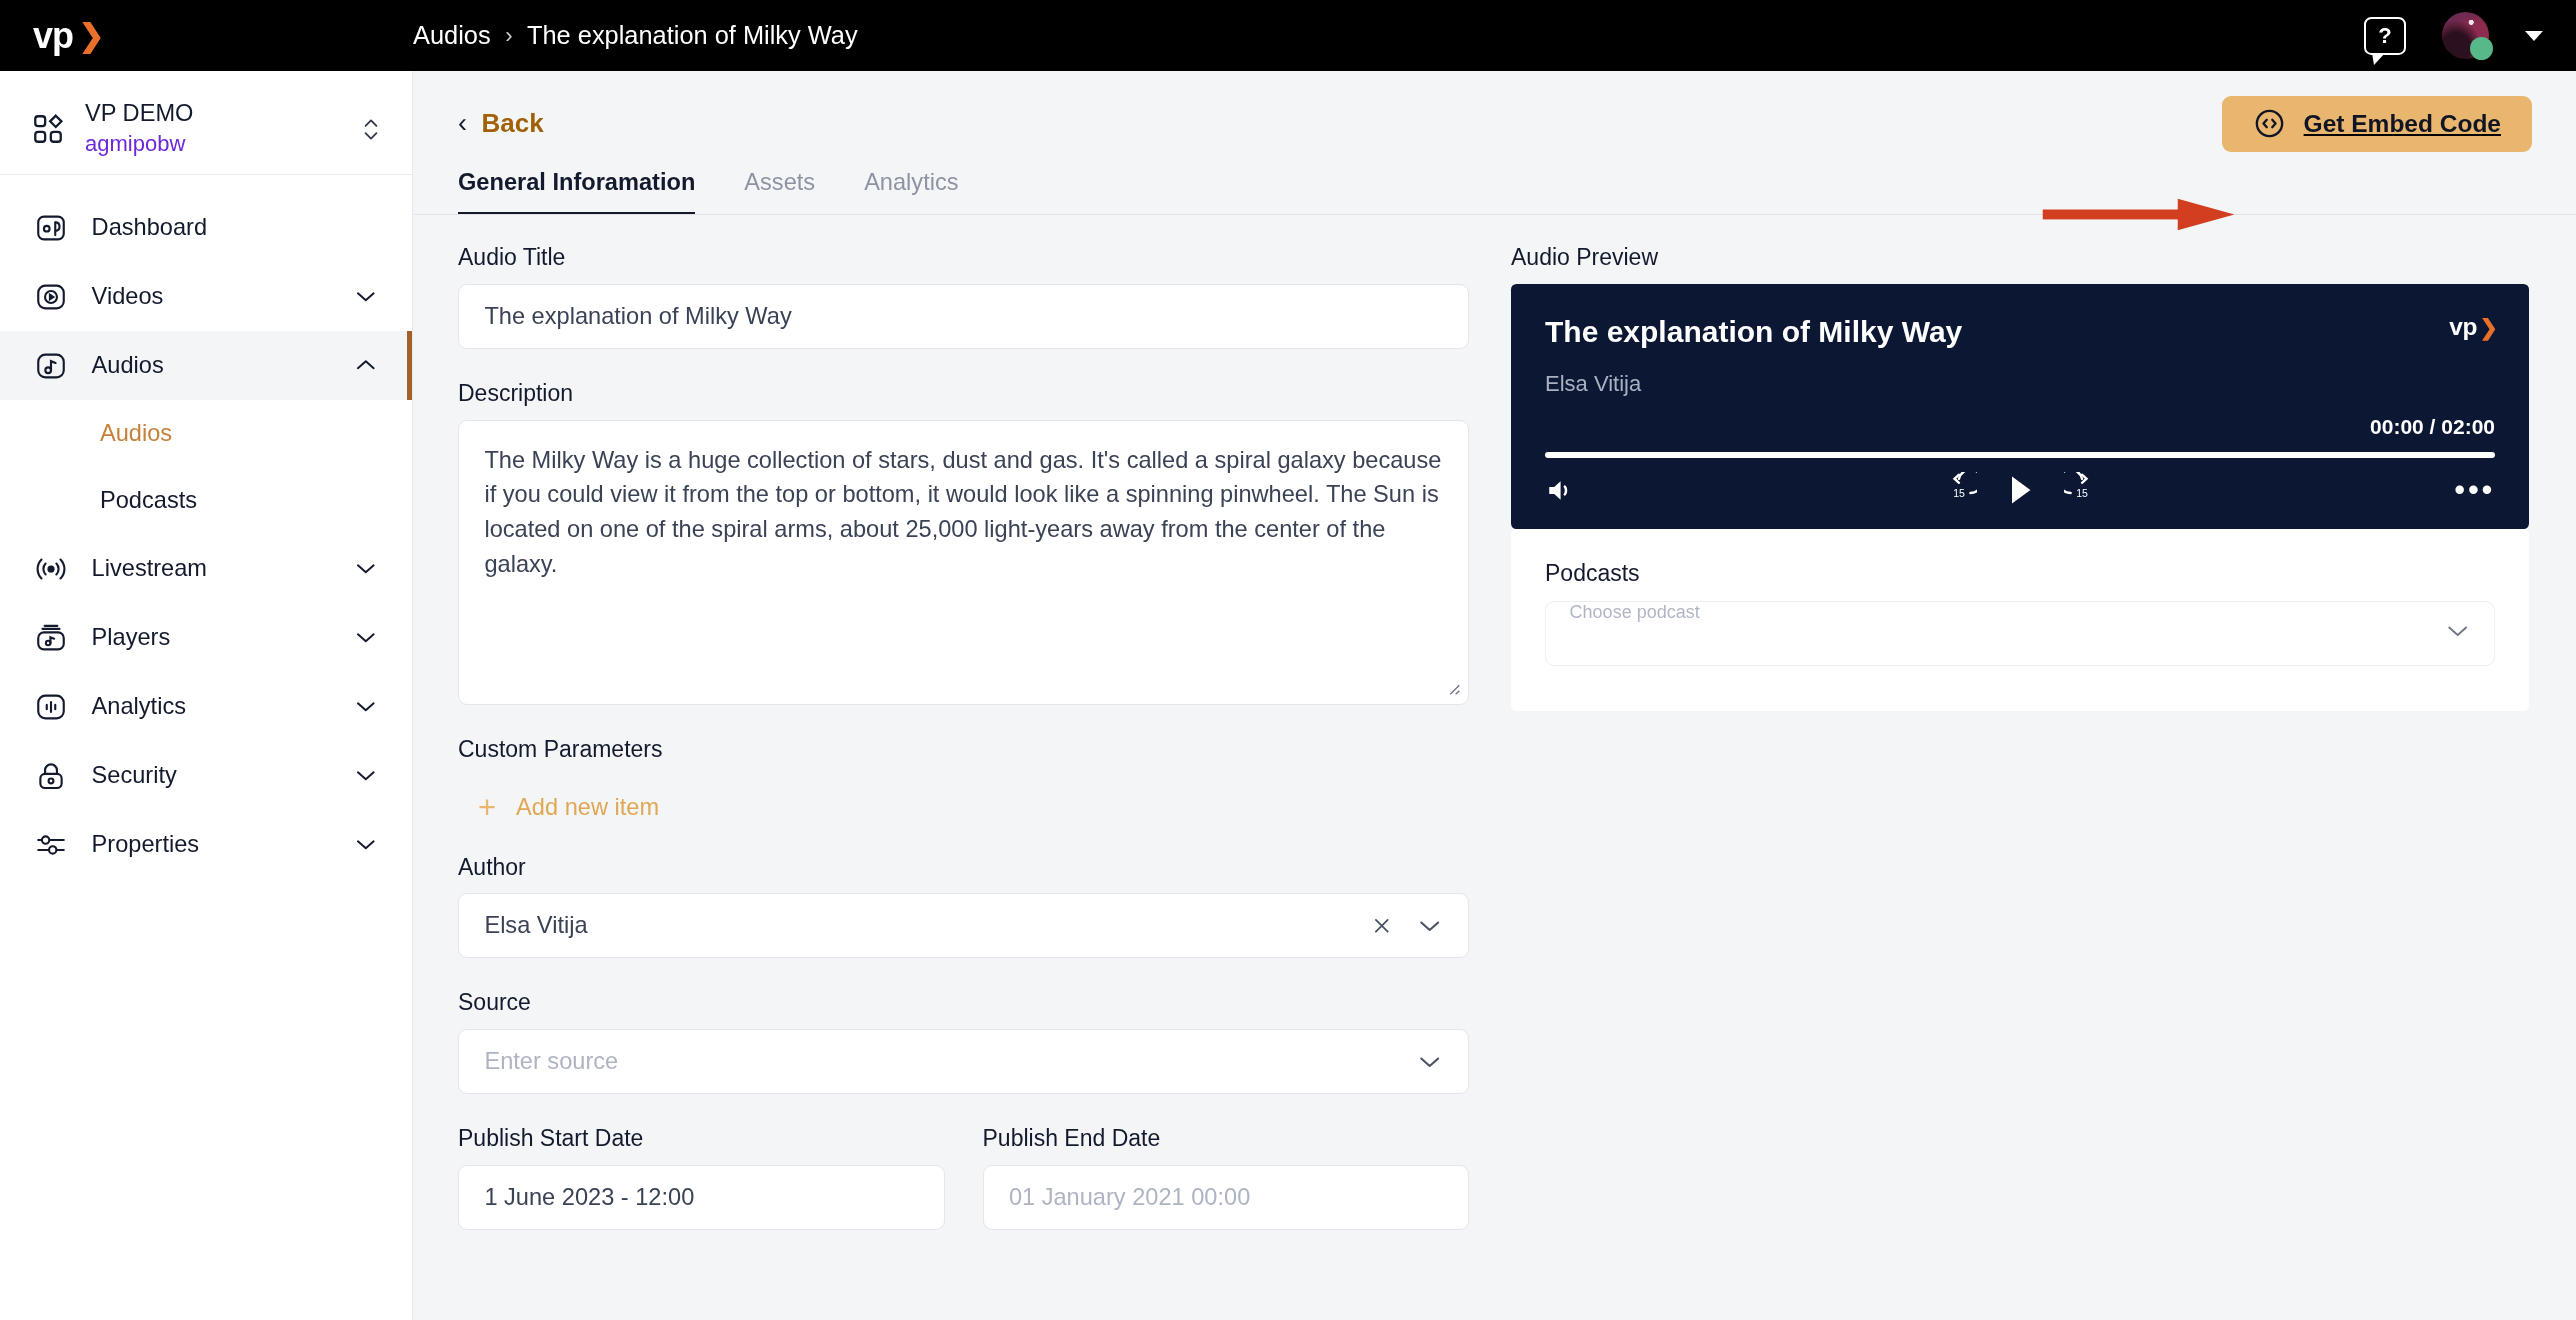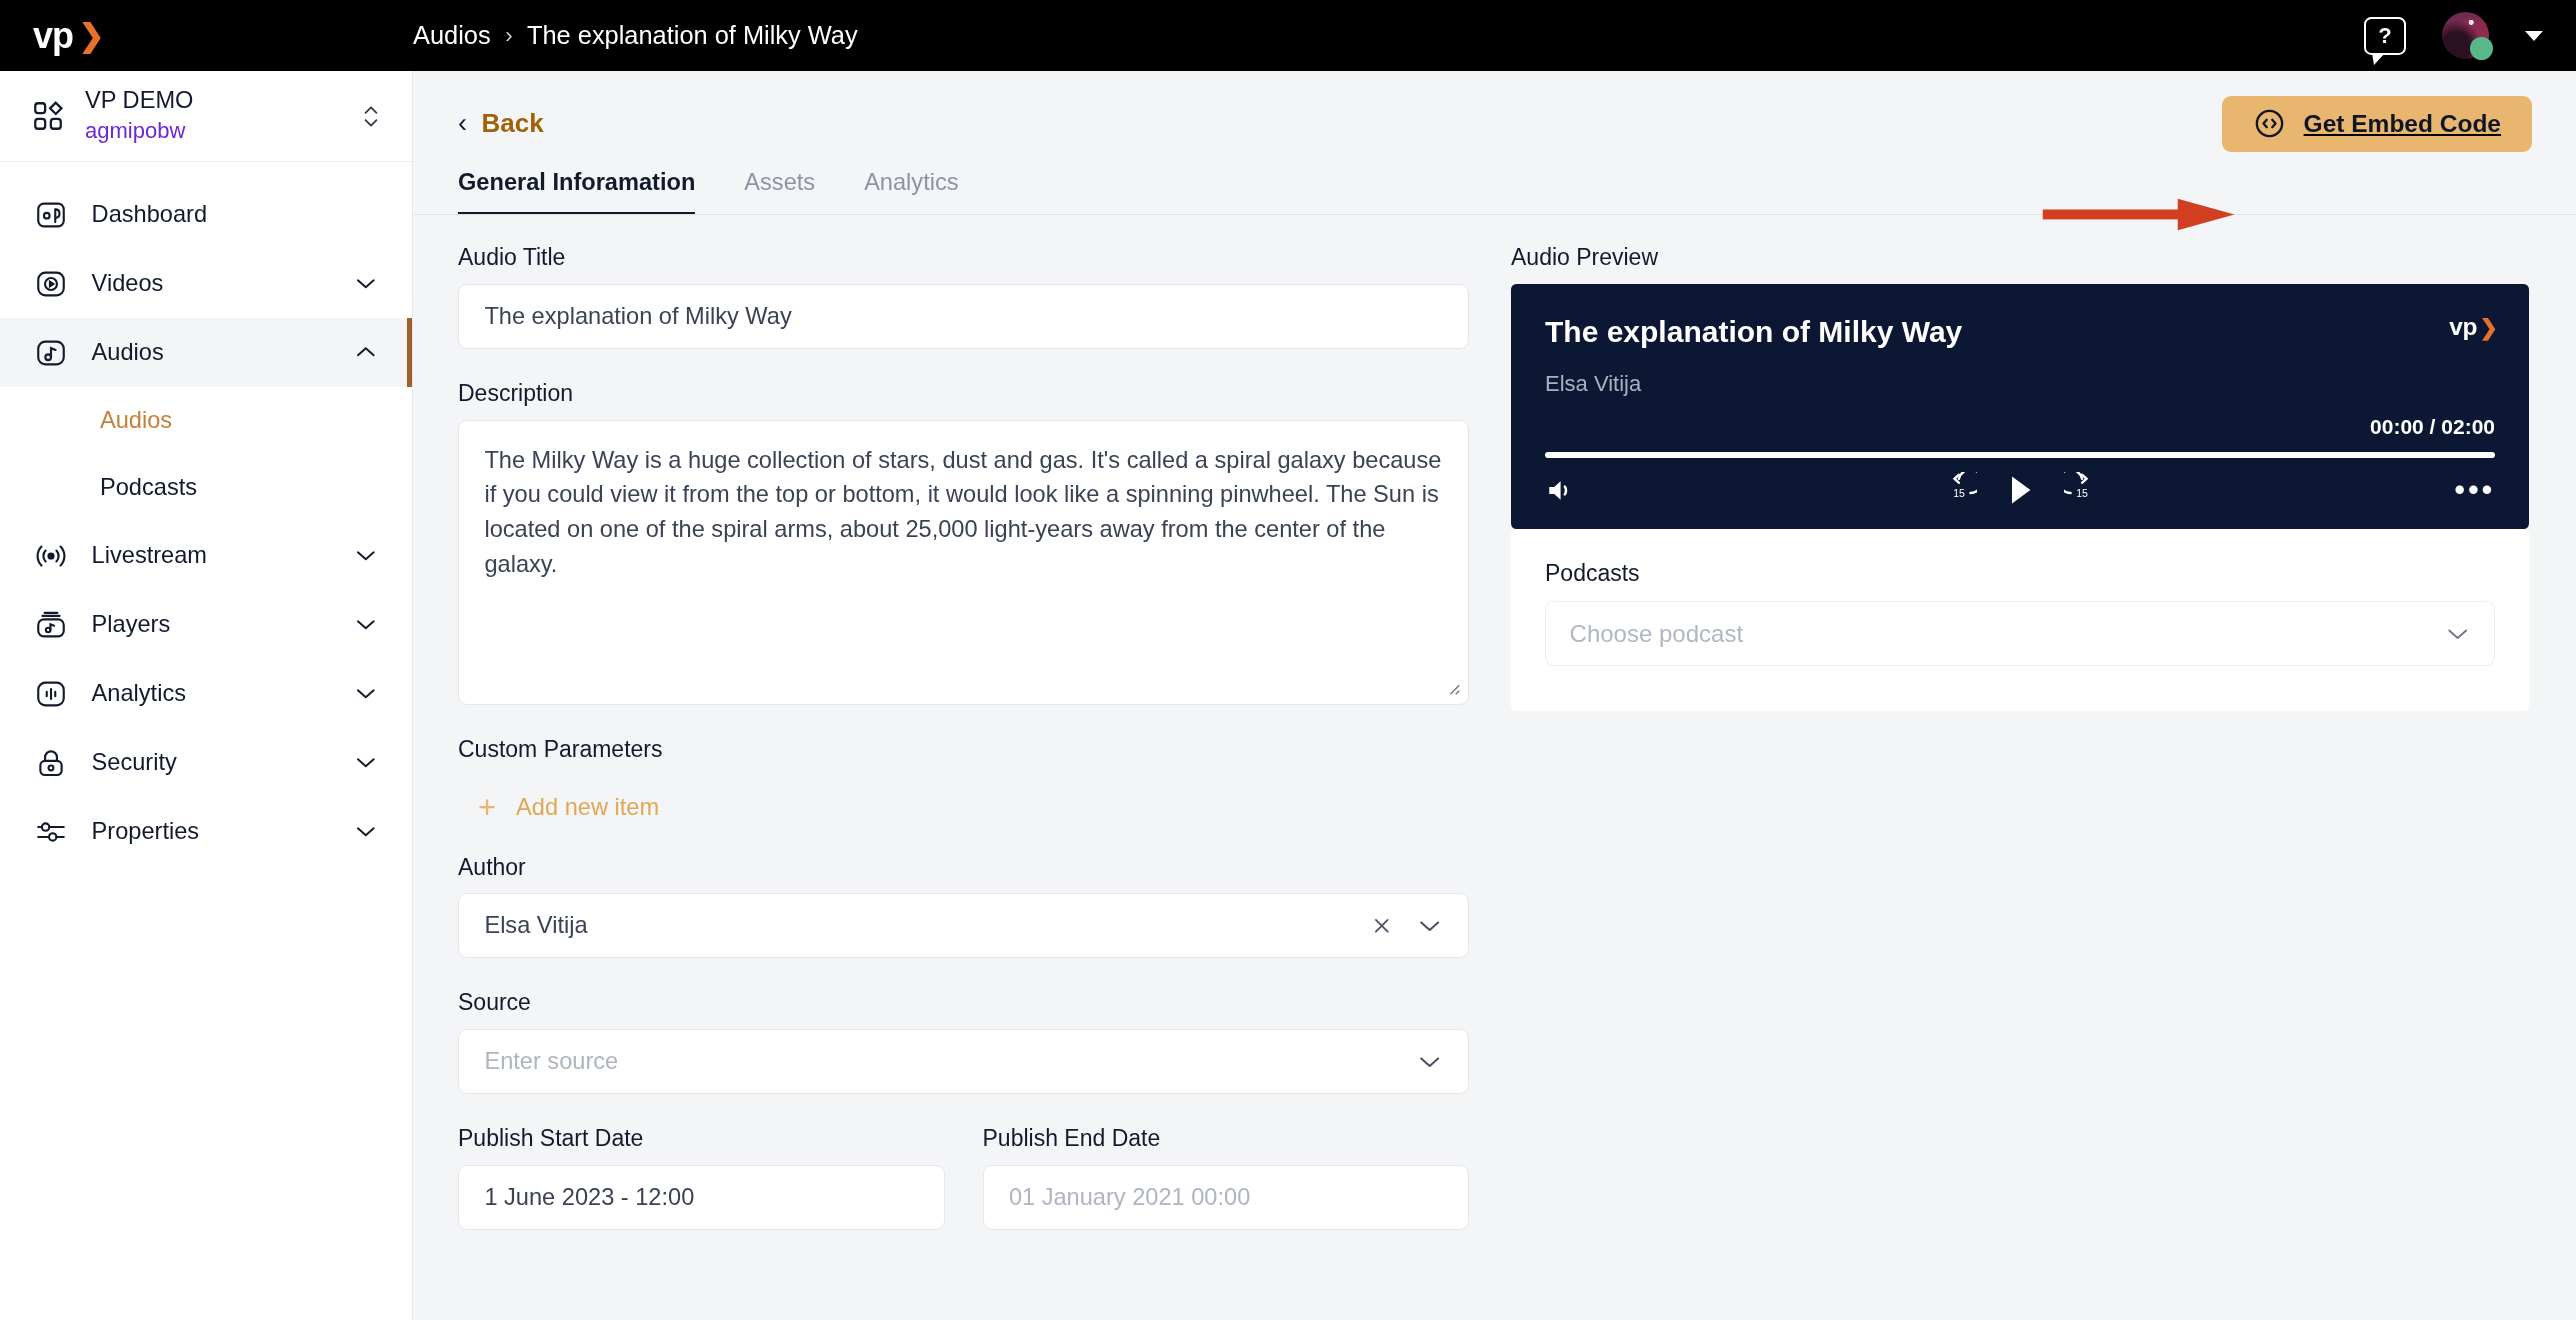--- a/index.html
+++ b/index.html
@@ -50,21 +50,21 @@
   .caret-down { width: 0; height: 0; border-left: 9px solid transparent;
     border-right: 9px solid transparent; border-top: 10px solid #fff; cursor: pointer; }
 
   
   .sidebar {
     position: absolute; top: 71px; left: 0; width: 413px; height: 1250px;
     background: #fff; border-right: 0.9px solid #e6e8ec;
   }
   .org {
     height: 91px; display: flex; align-items: center; gap: 20px; padding: 0 31px;
-    border-bottom: 0.9px solid #e9ebef; cursor: pointer;
+    border-bottom: 0.9px solid #e9ebef; cursor: pointer; margin-top: 13px;
   }
   .org-icon { width: 34px; height: 34px; flex: none; }
   .org-text { flex: 1; }
   .org-name { font-size: 23.6px; color: #131a2d; line-height: 1.15; }
   .org-sub { font-size: 22px; color: #6d28d9; line-height: 1.3; margin-top: 2.7px; }
 
   .nav { padding-top: 18px; }
   .nav-item {
     position: relative; display: flex; align-items: center; gap: 23.6px;
     height: 69px; padding: 0 34px; cursor: pointer;
@@ -139,21 +139,21 @@
   .player-ctrls { display: flex; align-items: center; margin-top: 18px; position: relative; }
   .pc-left { display: flex; align-items: center; }
   .pc-center { position: absolute; left: 0; right: 0; display: flex; justify-content: center; align-items: center; gap: 29px; }
   .pc-right { margin-left: auto; display: flex; align-items: center; }
   .dots { color: #fff; font-size: 31px; letter-spacing: 2.7px; line-height: 0.4; cursor: pointer; }
 
   .podcast-card { background: #fff; border-radius: 5.4px; padding: 31px 34px 45px 34px; }
   .podcast-label { font-size: 23px; color: #131a2d; margin-bottom: 14.5px; }
   .podcast-select {
     height: 65px; border: 0.9px solid #eceef2; border-radius: 9px; display: flex;
-    align-items: center; padding: 0 23.6px; font-size: 24px; color: #b0b6c4; cursor: pointer;
+    padding: 0 23.6px; font-size: 18px; color: #b0b6c4; cursor: pointer; flex-direction: column;
   }
 </style>
 </head>
 <body>
 
 <div class="app">
 
   <div class="topbar">
     <div class="logo-area">
       <span class="logo-txt">vp</span>

